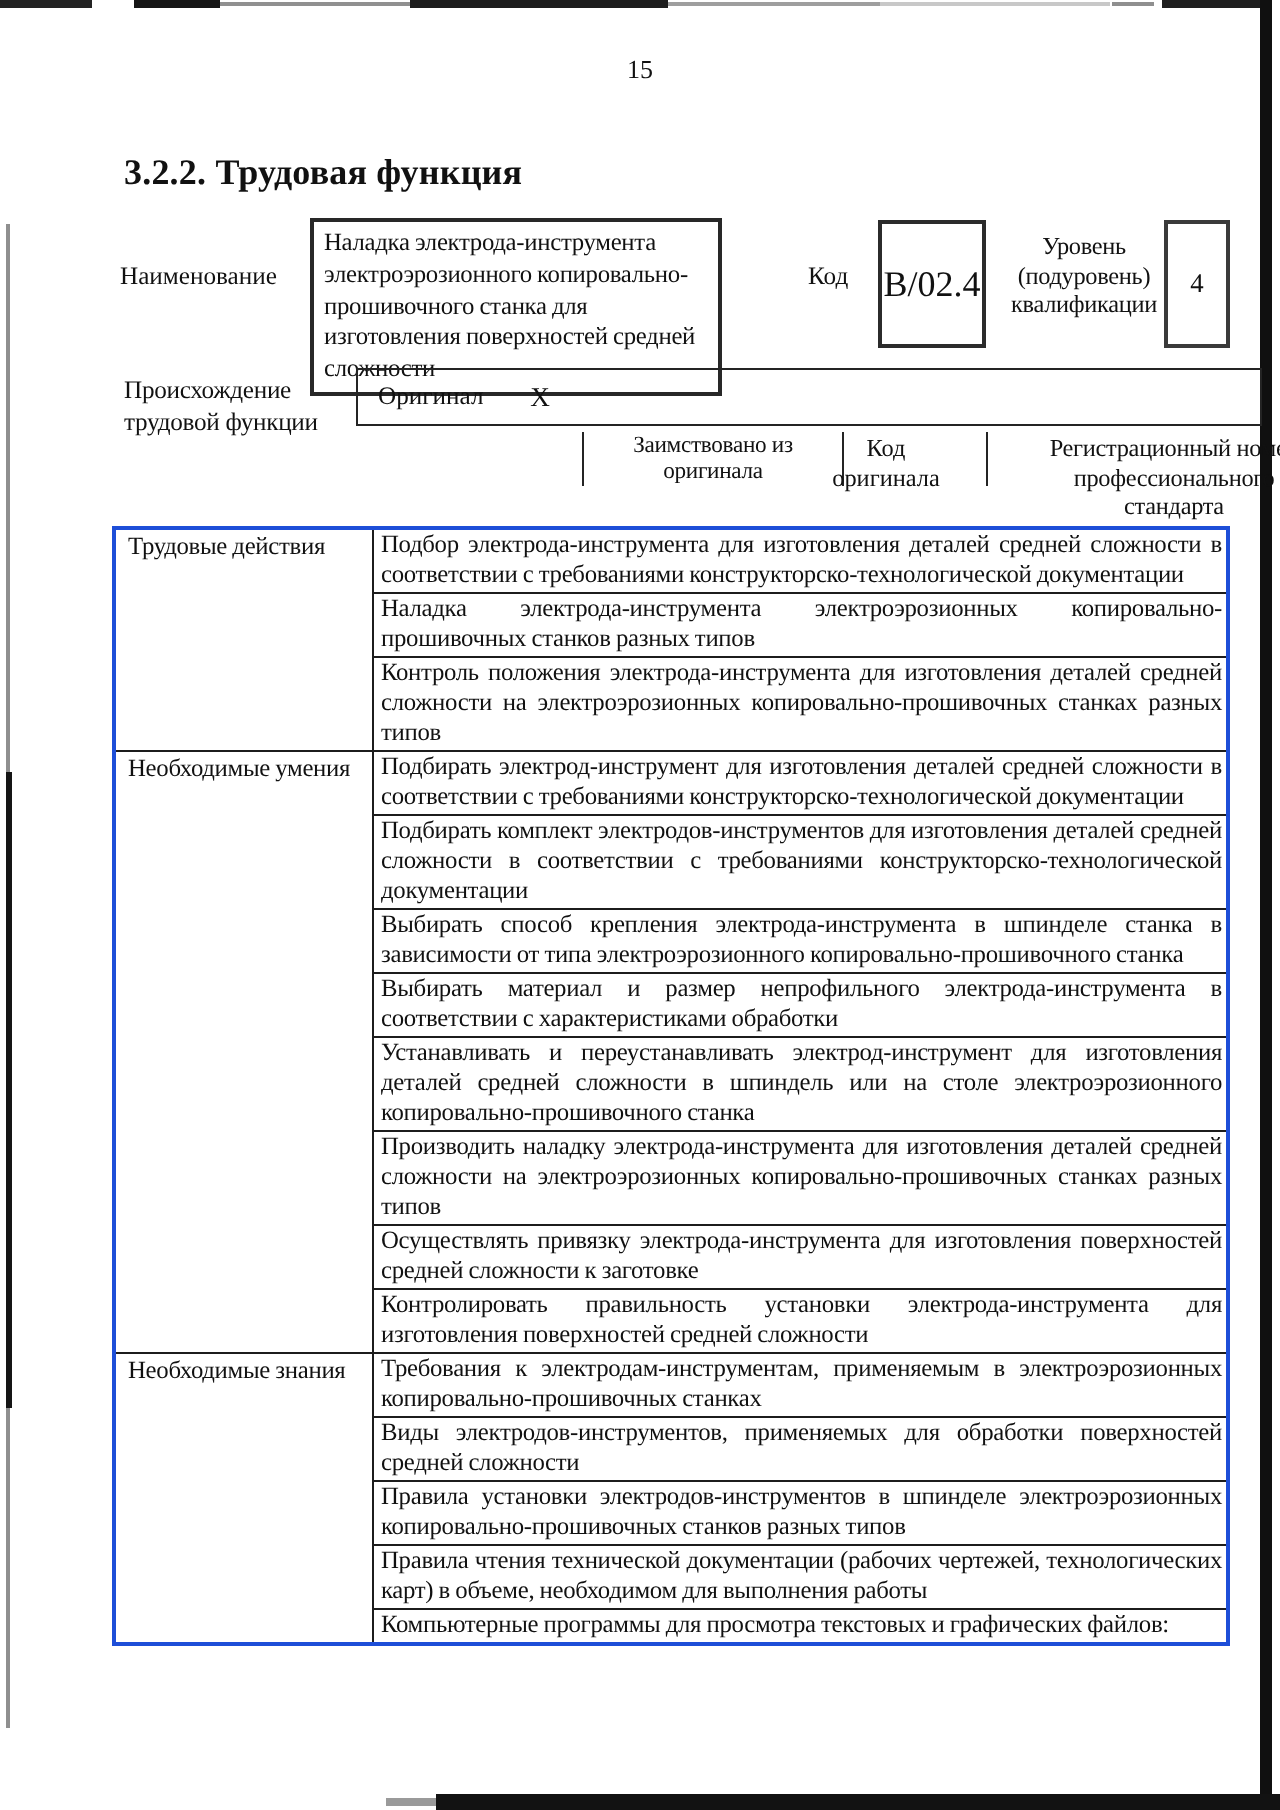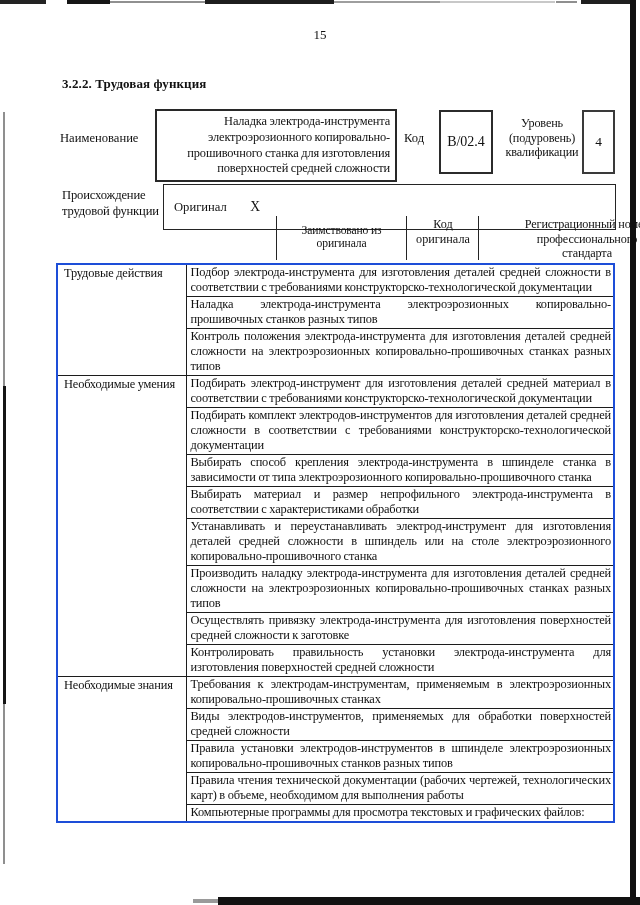--- a/index.html
+++ b/index.html
@@ -12,53 +12,53 @@
   }
   .art { position:absolute; }
 
   
   .page-number {
     position:absolute; top:27px; left:0; width:640px;
     text-align:center; font-size:13px;
   }
   .heading {
     position:absolute; left:62px; top:76px;
-    font-size:13px; font-weight:bold; letter-spacing:.1px;
+    font-size:18px; font-weight:bold; letter-spacing:.1px;
   }
 
   
   .name-label { position:absolute; left:60px; top:131px; font-size:12.6px; }
   .name-box {
-    position:absolute; left:155px; top:109px; width:242px; min-height:68px;
+    position:absolute; left:155px; top:109px; width:206px; min-height:68px;
     border:2px solid #282828; padding:3px 5px;
-    font-size:12.4px; line-height:15.8px; letter-spacing:-.15px; word-spacing:-.3px;text-align:right;
+    font-size:12.4px; line-height:15.8px; letter-spacing:-.15px; word-spacing:-.3px;
   }
   .code-label { position:absolute; left:404px; top:131px; font-size:12.6px; }
   .code-box {
     position:absolute; left:439px; top:110px; width:54px; height:64px;
     border:2px solid #2b2b2b; display:flex; align-items:center; justify-content:center;
-    font-size:14px;
+    font-size:18px;
   }
   .level-label {
     position:absolute; left:496px; top:116px; width:92px;
     text-align:center; font-size:12.2px; line-height:14.6px; letter-spacing:-.15px;
   }
   .level-box {
     position:absolute; left:582px; top:110px; width:33px; height:64px;
     border:2px solid #3a3a3a; display:flex; align-items:center; justify-content:center;
     font-size:13.4px;
   }
 
   
   .origin-label {
     position:absolute; left:62px; top:188px; width:112px;
     font-size:12.6px; line-height:15.5px; letter-spacing:-.15px;
   }
   .origin-row {
-    position:absolute; left:163px; top:184px; height:46px;
+    position:absolute; left:178px; top:184px; height:29px;
     display:flex; border:1.5px solid #242424;
   }
   .origin-cell { height:100%; display:flex; align-items:center; justify-content:center; }
   .origin-cell + .origin-cell { border-left:1px solid #242424;margin-top:31px; }
   .oc1 { width:112px; justify-content:space-between; padding:0 16px 0 10px; font-size:12.6px; }
   .oc2 { width:130px; text-align:center; font-size:11.6px; line-height:12.6px; letter-spacing:-.15px; }
   .oc3 { width:72px; }
   .oc4 { width:137px; }
   .x-mark { font-size:13.6px; }
   .cap-code {
@@ -139,21 +139,21 @@
     </tr>
     <tr>
         <td class="cnt">Наладка электрода-инструмента электроэрозионных копировально-прошивочных станков разных типов</td>
       </tr>
     <tr>
         <td class="cnt">Контроль положения электрода-инструмента для изготовления деталей средней сложности на электроэрозионных копировально-прошивочных станках разных типов</td>
       </tr>
 
     <tr>
       <td class="lbl" rowspan="8">Необходимые умения</td>
-      <td class="cnt">Подбирать электрод-инструмент для изготовления деталей средней материал в соответствии с требованиями конструкторско-технологической документации</td>
+      <td class="cnt">Подбирать электрод-инструмент для изготовления деталей средней сложности в соответствии с требованиями конструкторско-технологической документации</td>
     </tr>
     <tr>
         <td class="cnt">Подбирать комплект электродов-инструментов для изготовления деталей средней сложности в соответствии с требованиями конструкторско-технологической документации</td>
       </tr>
     <tr>
         <td class="cnt">Выбирать способ крепления электрода-инструмента в шпинделе станка в зависимости от типа электроэрозионного копировально-прошивочного станка</td>
       </tr>
     <tr>
         <td class="cnt">Выбирать материал и размер непрофильного электрода-инструмента в соответствии с характеристиками обработки</td>
       </tr>

